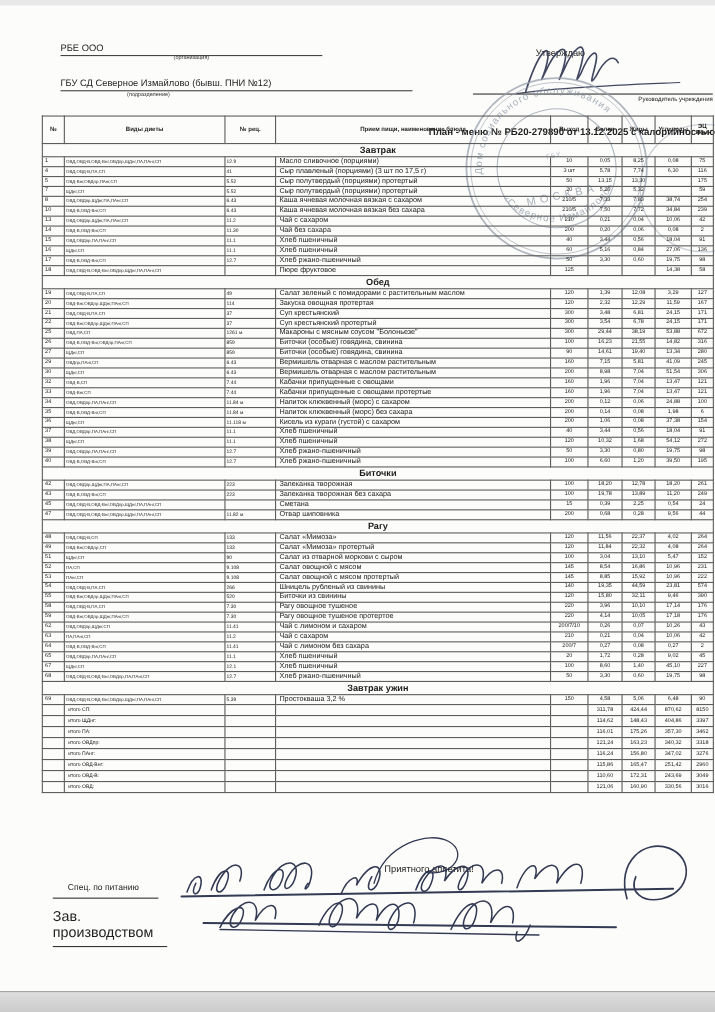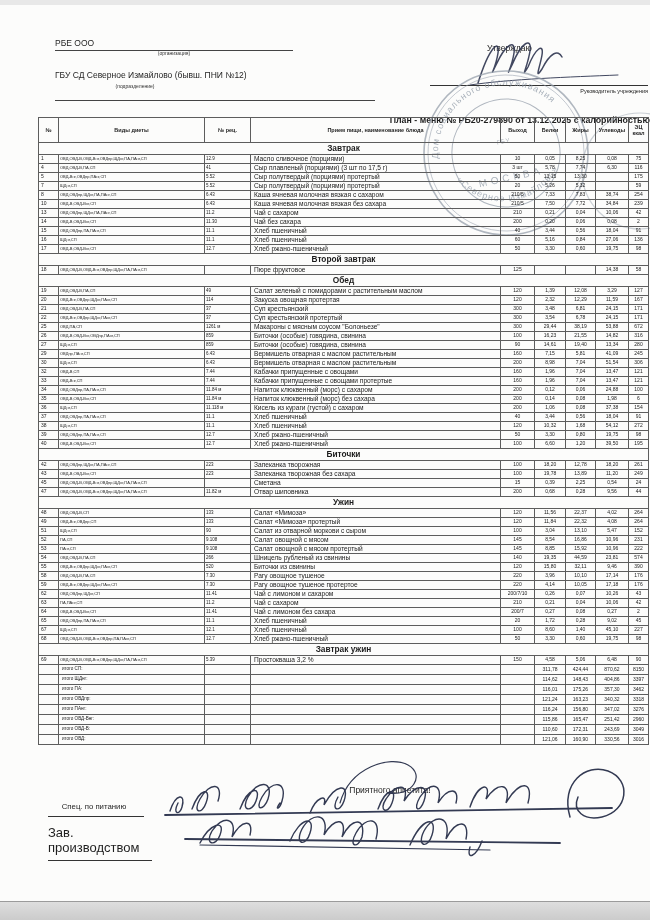--- a/index.html
+++ b/index.html
@@ -1,28 +1,28 @@
 <!DOCTYPE html>
 <html><head>
 <meta charset="utf-8">
 <style>
   html,body{margin:0;padding:0;}
   body{background:#e8e8e8;font-family:"Liberation Sans",sans-serif;}
   .page{position:relative;width:650px;height:920px;background:#fcfcfb;margin:5px auto;overflow:hidden;color:#1f1f1f;}
   
   .org-name{position:absolute;left:55px;top:33px;width:238px;font-size:8.5px;border-bottom:1px solid #444;padding-bottom:2px;}
   .org-caption{position:absolute;left:55px;top:45px;width:238px;text-align:center;font-size:5px;color:#333;}
-  .dept-name{position:absolute;left:55px;top:65px;width:320px;font-size:8.5px;border-bottom:1px solid #444;padding-bottom:20px;}
+  .dept-name{position:absolute;left:55px;top:65px;width:320px;font-size:8.5px;border-bottom:1px solid #444;padding-bottom:2px;}
   .dept-caption{position:absolute;left:55px;top:78px;width:160px;text-align:center;font-size:5px;color:#333;}
   .approve{position:absolute;left:487px;top:38px;font-size:8.5px;}
   .approve-line{position:absolute;left:430px;top:80px;width:218px;border-top:1.2px solid #333;}
   .approve-caption{position:absolute;left:430px;top:83px;width:218px;text-align:right;font-size:5.5px;color:#222;}
   .doc-title{position:absolute;left:0;top:110px;width:650px;text-align:right;font-size:8.8px;font-weight:bold;}
   
-  .tbl-wrap{position:absolute;left:38px;top:112px;width:610px;}
+  .tbl-wrap{position:absolute;left:38px;top:100px;width:610px;}
   table{border-collapse:collapse;table-layout:fixed;width:610px;}
   td,th{border:1px solid #5d5d5d;padding:0 1px;vertical-align:middle;overflow:hidden;}
   th{font-size:5.5px;font-weight:bold;text-align:center;height:24px;line-height:1.15;word-wrap:break-word;}
   td{font-size:5px;height:8px;line-height:1.05;text-align:center;color:#1c1c1c;}
   td.col-num{font-size:5px;text-align:left;padding-left:2px;}
   td.col-diets{font-size:4px;text-align:left;white-space:normal;word-break:break-all;color:#272727;}
   td.col-rec{font-size:4.5px;text-align:left;}
   td.col-dish{font-size:6.6px;text-align:left;white-space:nowrap;padding-left:3px;}
   tr.section-row td{font-size:8.3px;font-weight:bold;height:11px;border-left:1px solid #5d5d5d;border-right:1px solid #5d5d5d;}
   tr.total-row td{height:9px;}
@@ -222,23 +222,20 @@
             <td class="col-num">17</td>
             <td class="col-diets">ОВД-В,ОВД-Внг,СП</td>
             <td class="col-rec">12.7</td>
             <td class="col-dish">Хлеб ржано-пшеничный</td>
             <td class="col-out">50</td>
             <td class="col-protein">3,30</td>
             <td class="col-fat">0,60</td>
             <td class="col-carbs">19,75</td>
             <td class="col-kcal">98</td>
           </tr>
-          <tr class="section-row">
-            <td class="" colspan="9">Второй завтрак</td>
-          </tr>
           <tr>
             <td class="col-num">18</td>
             <td class="col-diets">ОВД,ОВД-В,ОВД-Внг,ОВДпр,ЩДнг,ПА,ПАнг,СП</td>
             <td class="col-rec"></td>
             <td class="col-dish">Пюре фруктовое</td>
             <td class="col-out">125</td>
             <td class="col-protein"></td>
             <td class="col-fat"></td>
             <td class="col-carbs">14,38</td>
             <td class="col-kcal">58</td>
@@ -485,21 +482,21 @@
             <td class="col-diets">ОВД,ОВД-В,ОВД-Внг,ОВДпр,ЩДнг,ПА,ПАнг,СП</td>
             <td class="col-rec">11.82 м</td>
             <td class="col-dish">Отвар шиповника</td>
             <td class="col-out">200</td>
             <td class="col-protein">0,68</td>
             <td class="col-fat">0,28</td>
             <td class="col-carbs">9,56</td>
             <td class="col-kcal">44</td>
           </tr>
           <tr class="section-row">
-            <td class="" colspan="9">Ужин</td>
+            <td class="" colspan="9">Рагу</td>
           </tr>
           <tr>
             <td class="col-num">48</td>
             <td class="col-diets">ОВД,ОВД-В,СП</td>
             <td class="col-rec">133</td>
             <td class="col-dish">Салат «Мимоза»</td>
             <td class="col-out">120</td>
             <td class="col-protein">11,56</td>
             <td class="col-fat">22,37</td>
             <td class="col-carbs">4,02</td>

